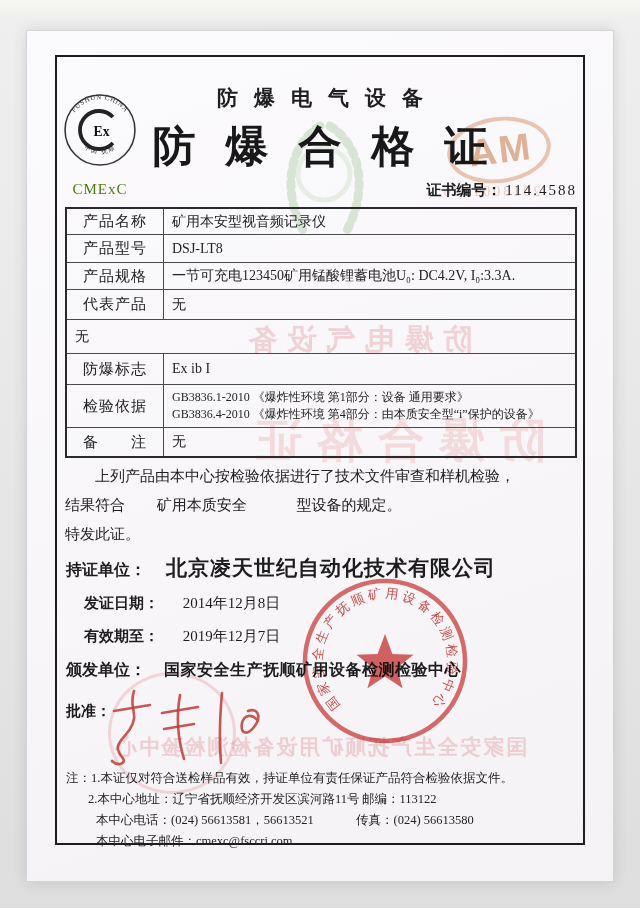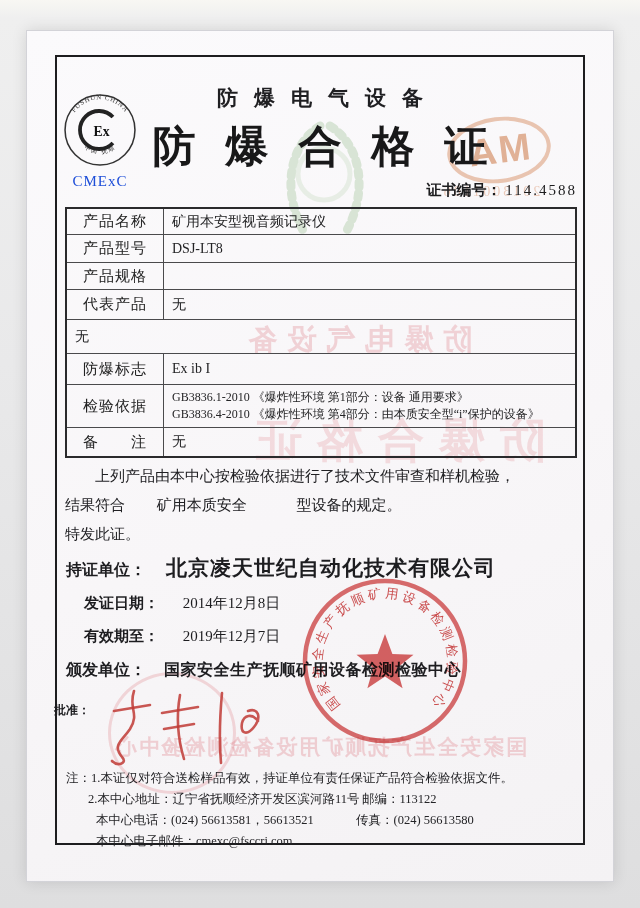--- a/index.html
+++ b/index.html
@@ -15,21 +15,21 @@
     background:linear-gradient(160deg,#fbfafc 0%,#f8f6f8 55%,#f4f2f4 100%);
     border:1px solid #d3d3d8;
     box-shadow:0 0 14px rgba(0,0,0,.12);
   }
   .frame {
     position:absolute; left:55px; top:55px; width:530px; height:790px;
     border:2.5px solid #1d1d1f; z-index:2;
   }
   
   .logo { position:absolute; left:60px; top:92px; width:80px; z-index:3; text-align:center; }
-  .logo-caption { font-size:15px; color:#1d4ed8; letter-spacing:1px; margin-top:1px; }
+  .logo-caption { font-size:15px; color:#4d7c0f; letter-spacing:1px; margin-top:9px; }
   .subtitle {
     position:absolute; left:120px; top:84px; width:400px; text-align:center;
     font-size:21px; font-weight:bold; color:#1f1f22; letter-spacing:16px; text-indent:16px; z-index:3;
   }
   .title {
     position:absolute; left:70px; top:118px; width:500px; text-align:center;
     font-size:43px; font-weight:bold; color:#181819; letter-spacing:30px; text-indent:30px; z-index:3;
   }
   .cert-no-line {
     position:absolute; right:63px; top:181px; z-index:3; font-size:15px; color:#1c1c1e;
@@ -84,21 +84,21 @@
   .field { position:absolute; z-index:3; color:#1d1d20; white-space:nowrap; }
   .f-label { font-weight:bold; }
   .f1 { left:66px; top:554px; font-size:16px; }
   .f1 .f-value { margin-left:16px; font-size:21px; font-weight:bold; letter-spacing:1px; }
   .f2 { left:84px; top:594px; font-size:15px; }
   .f2 .f-value { margin-left:20px; }
   .f3 { left:84px; top:627px; font-size:15px; }
   .f3 .f-value { margin-left:20px; }
   .f4 { left:66px; top:660px; font-size:16px; }
   .f4 .f-value { margin-left:14px; font-weight:bold; letter-spacing:.5px; }
-  .f5 { left:54px; top:702px; font-size:12px; }
+  .f5 { left:66px; top:702px; font-size:15px; }
   
   .seal-big { position:absolute; left:290px; top:566px; z-index:5; mix-blend-mode:multiply; opacity:.92; }
   .seal-faint {
     position:absolute; left:108px; top:672px; width:128px; height:122px; z-index:2;
     border:3px solid rgba(218,95,105,.22); border-radius:50%;
   }
   .signature { position:absolute; left:100px; top:683px; z-index:6; }
   
   .note { position:absolute; z-index:3; font-size:12.5px; color:#232326; white-space:nowrap; }
   .n1  { left:66px; top:770px; }
@@ -167,20 +167,23 @@
         </div>
     </div>
     <div class="trow r1">
       <div class="tlabel">产品型号</div>
       <div class="tvalue">
           <div>DSJ-LT8</div>
         </div>
     </div>
     <div class="trow r2">
       <div class="tlabel">产品规格</div>
+      <div class="tvalue">
+          <div>一节可充电123450矿用锰酸锂蓄电池U₀: DC4.2V,  I₀:3.3A.</div>
+        </div>
     </div>
     <div class="trow r3">
       <div class="tlabel">代表产品</div>
       <div class="tvalue">
           <div>无</div>
         </div>
     </div>
     <div class="trow r4">
       <div class="tvalue">
           <div>无</div>

